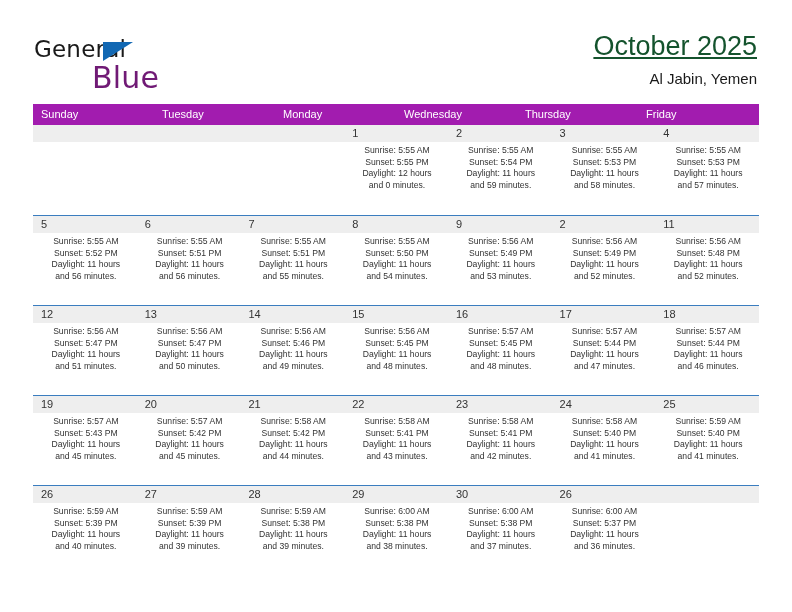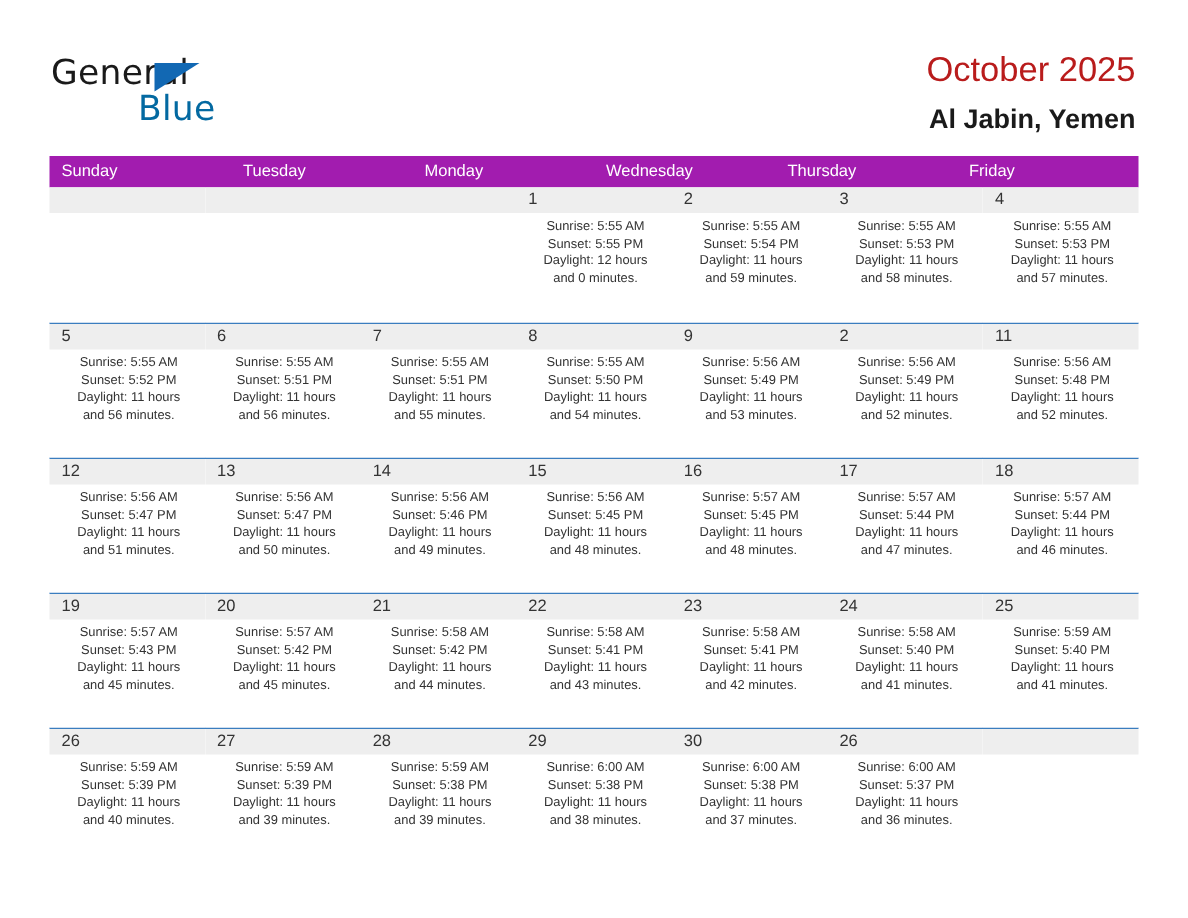--- a/index.html
+++ b/index.html
@@ -53,46 +53,46 @@
     top: 6px;
     width: 0;
     height: 0;
     border-left: 30px solid #1268b3;
     border-bottom: 19px solid transparent;
   }
   .logo-blue {
     position: absolute;
     left: 58px;
     top: 24px;
-    font-size: 23px;
+    font-size: 30px;
     letter-spacing: 0.2px;
-    color: #0369a1;
+    color: #701a75;
     font-family: "DejaVu Sans", sans-serif;
     font-weight: 400;
   }
   .title-block {
     position: absolute;
     right: 35px;
     top: 30px;
     text-align: right;
   }
   .cal-title {
-    font-size: 23px;
-    color: #b91c1c;
+    font-size: 27px;
+    color: #14532d;
     line-height: 32px;
     font-weight: 400;
     white-space: nowrap;
+    text-decoration: underline;
   }
   .cal-subtitle {
-    font-size: 18px;
+    font-size: 15px;
     color: #1a1a1a;
     line-height: 20px;
     margin-top: 7px;
     white-space: nowrap;
-    font-weight: bold;
   }
 
   
   .calendar {
     position: absolute;
     left: 33px;
     top: 104px;
     width: 726px;
   }
   .dow-row {

